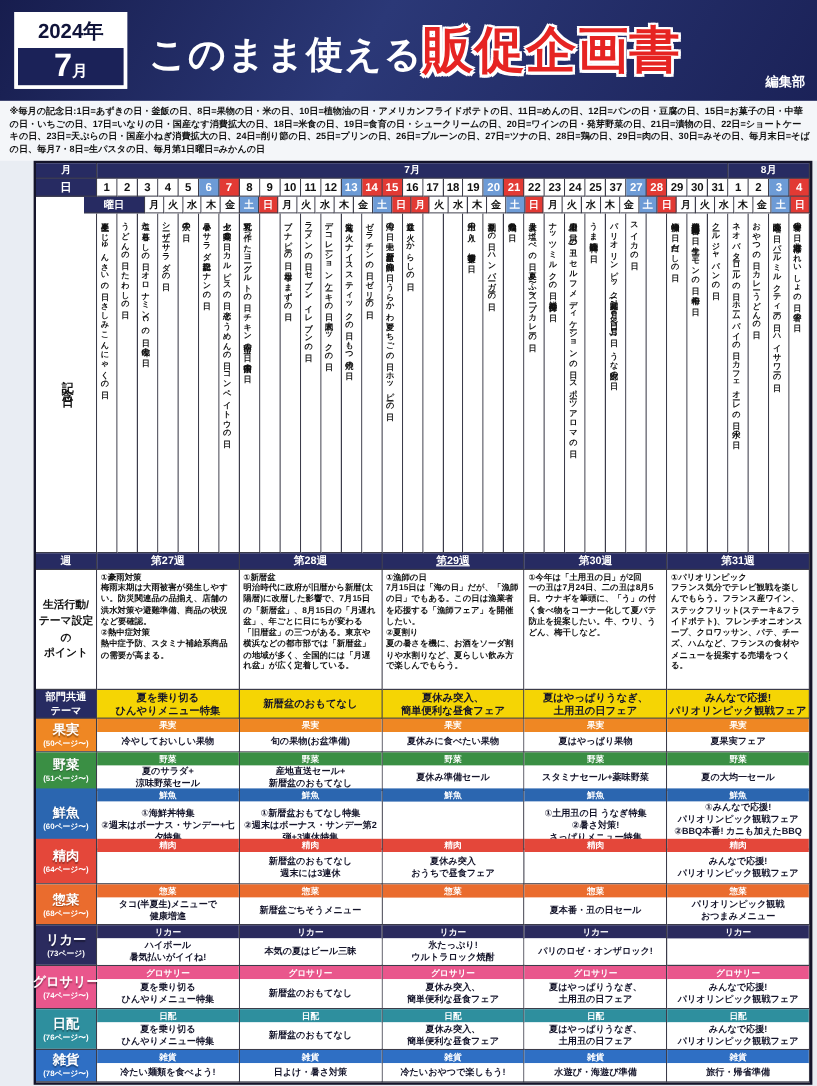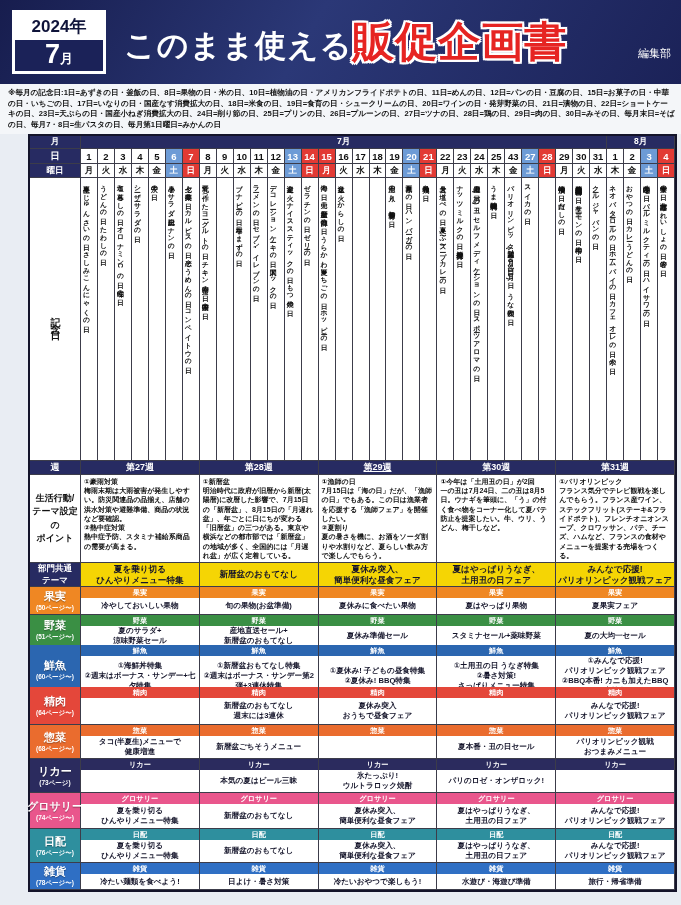--- a/index.html
+++ b/index.html
@@ -10,45 +10,45 @@
   .masthead{height:84px;background:linear-gradient(120deg,#171d4e 0%,#2b3877 45%,#1b2258 100%);
     display:flex;align-items:center;position:relative;}
   .datebox{width:88px;margin-left:12px;border:3px solid #fff;background:#fff;text-align:center;}
   .datebox .year{background:#fff;color:#10143a;font-weight:bold;font-size:17px;padding:2px 0;}
   .datebox .mon{background:#1b2258;color:#fff;font-weight:bold;font-size:13px;padding:1px 0 3px;}
   .datebox .mon b{font-size:27px;line-height:1;}
   .title{margin-left:18px;white-space:nowrap;}
   .title .t1{color:#fff;font-weight:bold;font-size:31px;letter-spacing:1px;}
   .title .t2{color:#e62422;font-weight:bold;font-size:42px;letter-spacing:1px;
     text-shadow:-2px -2px 0 #fff,2px -2px 0 #fff,-2px 2px 0 #fff,2px 2px 0 #fff,0 2px 0 #fff,0 -2px 0 #fff,2px 0 0 #fff,-2px 0 0 #fff;}
-  .credit{position:absolute;right:10px;bottom:23px;color:#fff;font-size:11px;font-weight:normal;}
+  .credit{position:absolute;right:10px;bottom:8px;color:#fff;font-size:11px;font-weight:bold;}
 
   
   .note{height:44px;padding:4px 6px 2px 8px;font-size:7.6px;line-height:1.4;font-weight:600;color:#111;
     background:#f4f6f9;}
 
   
   .sheet{width:645px;margin-left:28px;border:2px solid #14142a;background:#fff;}
   .row{display:grid;grid-template-columns:51px repeat(35,1fr);}
   .cell{border-right:1px solid #3c3c4a;border-bottom:1px solid #3c3c4a;overflow:hidden;
     display:flex;align-items:center;justify-content:center;background:#fff;color:#111;}
   .hd{background:#272b62;color:#fff;font-weight:bold;}
   .lab{font-weight:bold;}
   .r-month{height:13px;} .r-month .cell{font-size:8.5px;}
   .r-day{height:15px;}   .r-day .cell{font-size:9.5px;font-weight:bold;}
-  .r-wd{height:14px;}    .r-wd .cell{font-size:8.5px;font-weight:bold;}
+  .r-wd{height:14px;padding-left:40px;}    .r-wd .cell{font-size:8.5px;font-weight:bold;}
   .t-sa{background:#6d9bd6;color:#fff;}
   .t-su{background:#e23a34;color:#fff;}
   .r-kin{height:283px;}
   .kinlab{writing-mode:vertical-rl;letter-spacing:7px;font-size:10px;justify-content:center;}
   .kcell{align-items:flex-start;justify-content:flex-start;padding:2px 0 0 1px;}
   .vtext{writing-mode:vertical-lr;font-size:6.8px;line-height:8px;font-weight:600;
     max-height:276px;letter-spacing:0.5px;}
   .r-week{height:14px;} .r-week .cell{font-size:9px;}
-  .r-life{height:88px;}
+  .r-life{height:100px;}
   .lifelab{font-size:9px;white-space:pre-line;text-align:center;line-height:1.5;}
   .lifecell{align-items:flex-start;justify-content:flex-start;text-align:left;
     font-size:7px;line-height:1.32;font-weight:600;padding:2px 3px;white-space:pre-line;}
   .r-theme{height:24px;}
   .themelab{font-size:8.5px;white-space:pre-line;text-align:center;line-height:1.3;}
   .themecell{background:#f5d504;font-size:8.6px;font-weight:bold;text-align:center;
     white-space:pre-line;line-height:1.25;color:#14142a;}
   .r-dept .deptlab{border-right:1px solid #3c3c4a;border-bottom:1px solid #3c3c4a;
     display:flex;flex-direction:column;align-items:center;justify-content:center;color:#fff;}
   .dname{font-weight:bold;font-size:11px;white-space:nowrap;text-shadow:0 1px 1px rgba(0,0,0,.35);}
@@ -102,21 +102,21 @@
         <div class="cell t-n">16</div>
         <div class="cell t-n">17</div>
         <div class="cell t-n">18</div>
         <div class="cell t-n">19</div>
         <div class="cell t-sa">20</div>
         <div class="cell t-su">21</div>
         <div class="cell t-n">22</div>
         <div class="cell t-n">23</div>
         <div class="cell t-n">24</div>
         <div class="cell t-n">25</div>
-        <div class="cell t-n">43</div>
+        <div class="cell t-n">37</div>
         <div class="cell t-sa">27</div>
         <div class="cell t-su">28</div>
         <div class="cell t-n">29</div>
         <div class="cell t-n">30</div>
         <div class="cell t-n">31</div>
         <div class="cell t-n">1</div>
         <div class="cell t-n">2</div>
         <div class="cell t-sa">3</div>
         <div class="cell t-su">4</div>
       </div>
@@ -370,22 +370,20 @@
           <div class="dcont">①海鮮丼特集
 ②週末はボーナス・サンデー+七夕特集</div>
         </div>
         <div class="deptcol" style="grid-column: span 7;">
           <div class="dband" style="background: rgb(43, 102, 176);">鮮魚</div>
           <div class="dcont">①新暦盆おもてなし特集
 ②週末はボーナス・サンデー第2弾+3連休特集</div>
         </div>
         <div class="deptcol" style="grid-column: span 7;">
           <div class="dband" style="background: rgb(43, 102, 176);">鮮魚</div>
-          <div class="dcont">①夏休み! 子どもの昼食特集
-②夏休み! BBQ特集</div>
         </div>
         <div class="deptcol" style="grid-column: span 7;">
           <div class="dband" style="background: rgb(43, 102, 176);">鮮魚</div>
           <div class="dcont">①土用丑の日 うなぎ特集
 ②暑さ対策!
 さっぱりメニュー特集</div>
         </div>
         <div class="deptcol" style="grid-column: span 7;">
           <div class="dband" style="background: rgb(43, 102, 176);">鮮魚</div>
           <div class="dcont">①みんなで応援!
@@ -447,20 +445,22 @@
 おつまみメニュー</div>
         </div>
       </div>
       <div class="row r-dept" style="height: 34px;">
         <div class="deptlab" style="background: linear-gradient(rgb(43, 43, 94), rgb(43, 43, 94));">
           <div class="dname">リカー</div>
           <div class="dpage">(73ページ)</div>
         </div>
         <div class="deptcol" style="grid-column: span 7;">
           <div class="dband" style="background: rgb(43, 43, 94);">リカー</div>
+          <div class="dcont">ハイボール
+暑気払いがイイね!</div>
         </div>
         <div class="deptcol" style="grid-column: span 7;">
           <div class="dband" style="background: rgb(43, 43, 94);">リカー</div>
           <div class="dcont">本気の夏はビール三昧</div>
         </div>
         <div class="deptcol" style="grid-column: span 7;">
           <div class="dband" style="background: rgb(43, 43, 94);">リカー</div>
           <div class="dcont">氷たっぷり!
 ウルトラロック焼酎</div>
         </div>

